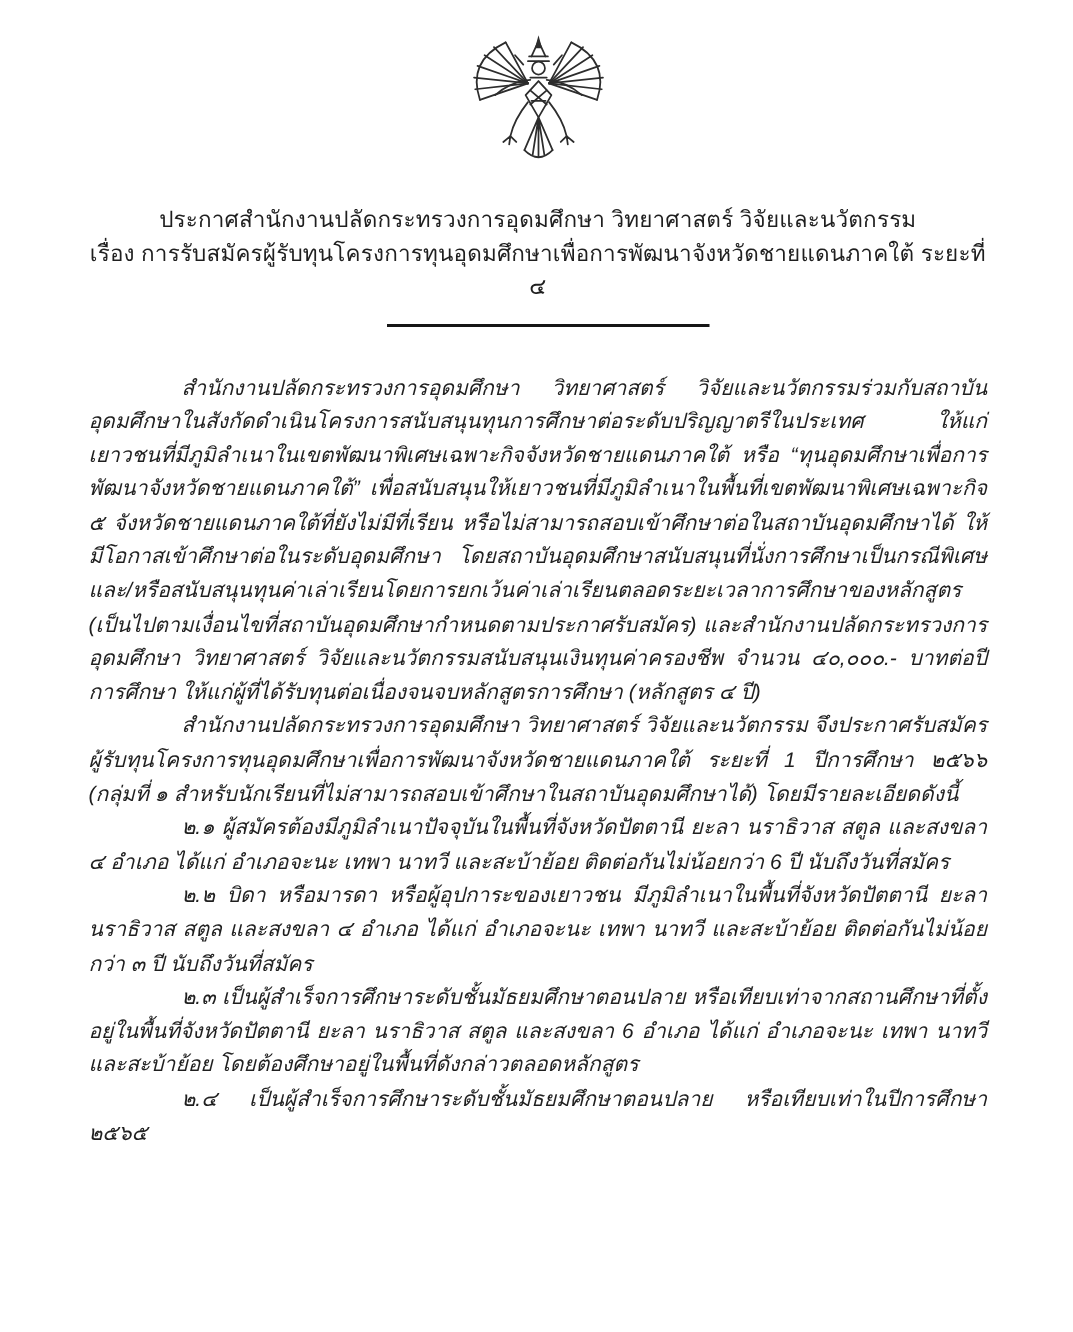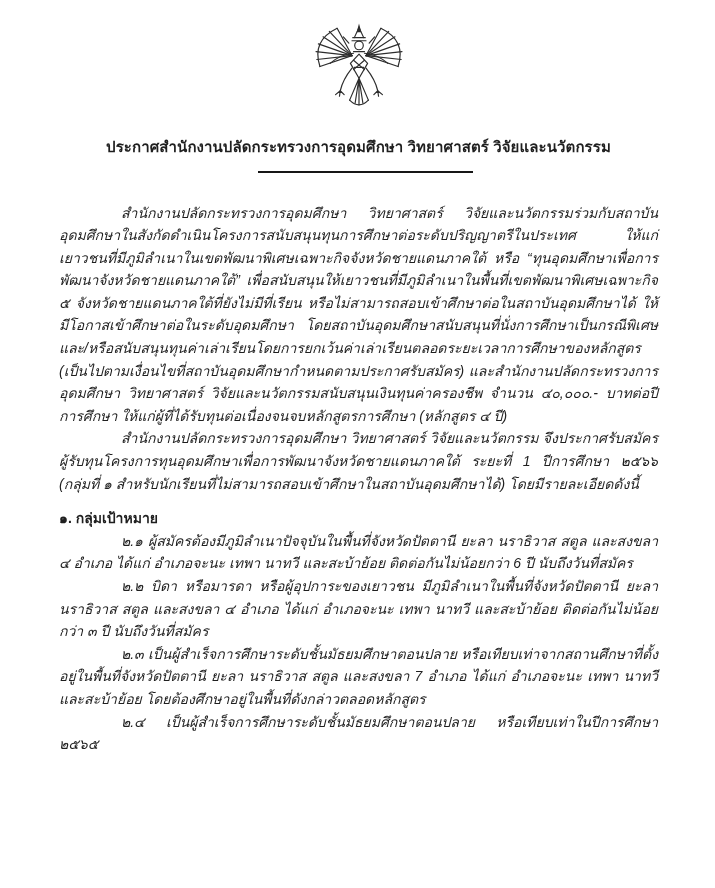--- a/index.html
+++ b/index.html
@@ -11,21 +11,21 @@
     background: #ffffff;
     color: #1f1f1f;
     font-family: "Liberation Sans", "DejaVu Sans", sans-serif;
     padding: 22px 57px 0 59px;
     overflow: hidden;
   }
   .emblem { height: 102px; margin: 0 auto 12px; text-align: center; }
   .emblem svg { display: inline-block; }
   .title-block {
     text-align: center;
-    font-weight: bold;
+    font-weight: normal;
     font-size: 15px;
     line-height: 22.5px;
     letter-spacing: 0.1px;
   }
   .divider {
     width: 215px; height: 2px;
     background: #161616;
     margin: 12px auto 0;
     position: relative; left: 7px;
   }
@@ -87,29 +87,29 @@
         <path d="M99,88 l6,5 M99,88 l1,7 M99,88 l-5,5"></path>
 
         <path d="M75,72 L63,100 M75,72 L70,104 M75,72 L75,106 M75,72 L80,104 M75,72 L87,100"></path>
         <path d="M63,100 Q75,112 87,100"></path>
       </g>
     </svg>
   </div>
 
   <div class="title-block">
     <div>ประกาศสำนักงานปลัดกระทรวงการอุดมศึกษา วิทยาศาสตร์ วิจัยและนวัตกรรม</div>
+    <div>เรื่อง การรับสมัครผู้รับทุนโครงการทุนอุดมศึกษาเพื่อการพัฒนาจังหวัดชายแดนภาคใต้ ระยะที่ ๔</div>
   </div>
 
   <div class="divider"></div>
 
   <div class="content">
     <p>สำนักงานปลัดกระทรวงการอุดมศึกษา วิทยาศาสตร์ วิจัยและนวัตกรรมร่วมกับสถาบันอุดมศึกษาในสังกัดดำเนินโครงการสนับสนุนทุนการศึกษาต่อระดับปริญญาตรีในประเทศ ให้แก่เยาวชนที่มีภูมิลำเนาในเขตพัฒนาพิเศษเฉพาะกิจจังหวัดชายแดนภาคใต้ หรือ “ทุนอุดมศึกษาเพื่อการพัฒนาจังหวัดชายแดนภาคใต้” เพื่อสนับสนุนให้เยาวชนที่มีภูมิลำเนาในพื้นที่เขตพัฒนาพิเศษเฉพาะกิจ ๕ จังหวัดชายแดนภาคใต้ที่ยังไม่มีที่เรียน หรือไม่สามารถสอบเข้าศึกษาต่อในสถาบันอุดมศึกษาได้ ให้มีโอกาสเข้าศึกษาต่อในระดับอุดมศึกษา โดยสถาบันอุดมศึกษาสนับสนุนที่นั่งการศึกษาเป็นกรณีพิเศษ และ/หรือสนับสนุนทุนค่าเล่าเรียนโดยการยกเว้นค่าเล่าเรียนตลอดระยะเวลาการศึกษาของหลักสูตร (เป็นไปตามเงื่อนไขที่สถาบันอุดมศึกษากำหนดตามประกาศรับสมัคร) และสำนักงานปลัดกระทรวงการอุดมศึกษา วิทยาศาสตร์ วิจัยและนวัตกรรมสนับสนุนเงินทุนค่าครองชีพ จำนวน ๔๐,๐๐๐.- บาทต่อปีการศึกษา ให้แก่ผู้ที่ได้รับทุนต่อเนื่องจนจบหลักสูตรการศึกษา (หลักสูตร ๔ ปี)</p>
     <p>สำนักงานปลัดกระทรวงการอุดมศึกษา วิทยาศาสตร์ วิจัยและนวัตกรรม จึงประกาศรับสมัครผู้รับทุนโครงการทุนอุดมศึกษาเพื่อการพัฒนาจังหวัดชายแดนภาคใต้ ระยะที่ 1 ปีการศึกษา ๒๕๖๖ (กลุ่มที่ ๑ สำหรับนักเรียนที่ไม่สามารถสอบเข้าศึกษาในสถาบันอุดมศึกษาได้) โดยมีรายละเอียดดังนี้</p>
 
-    <h3 class="section-heading">๑. กลุ่มเป้าหมาย</h3>
 
     <p>๒.๑ ผู้สมัครต้องมีภูมิลำเนาปัจจุบันในพื้นที่จังหวัดปัตตานี ยะลา นราธิวาส สตูล และสงขลา ๔ อำเภอ ได้แก่ อำเภอจะนะ เทพา นาทวี และสะบ้าย้อย ติดต่อกันไม่น้อยกว่า 6 ปี นับถึงวันที่สมัคร</p>
     <p>๒.๒ บิดา หรือมารดา หรือผู้อุปการะของเยาวชน มีภูมิลำเนาในพื้นที่จังหวัดปัตตานี ยะลา นราธิวาส สตูล และสงขลา ๔ อำเภอ ได้แก่ อำเภอจะนะ เทพา นาทวี และสะบ้าย้อย ติดต่อกันไม่น้อยกว่า ๓ ปี นับถึงวันที่สมัคร</p>
-    <p>๒.๓ เป็นผู้สำเร็จการศึกษาระดับชั้นมัธยมศึกษาตอนปลาย หรือเทียบเท่าจากสถานศึกษาที่ตั้งอยู่ในพื้นที่จังหวัดปัตตานี ยะลา นราธิวาส สตูล และสงขลา 7 อำเภอ ได้แก่ อำเภอจะนะ เทพา นาทวี และสะบ้าย้อย โดยต้องศึกษาอยู่ในพื้นที่ดังกล่าวตลอดหลักสูตร</p>
+    <p>๒.๓ เป็นผู้สำเร็จการศึกษาระดับชั้นมัธยมศึกษาตอนปลาย หรือเทียบเท่าจากสถานศึกษาที่ตั้งอยู่ในพื้นที่จังหวัดปัตตานี ยะลา นราธิวาส สตูล และสงขลา 6 อำเภอ ได้แก่ อำเภอจะนะ เทพา นาทวี และสะบ้าย้อย โดยต้องศึกษาอยู่ในพื้นที่ดังกล่าวตลอดหลักสูตร</p>
     <p>๒.๔ เป็นผู้สำเร็จการศึกษาระดับชั้นมัธยมศึกษาตอนปลาย หรือเทียบเท่าในปีการศึกษา ๒๕๖๕</p>
   </div>
 
 </div>
 
 </body></html>

